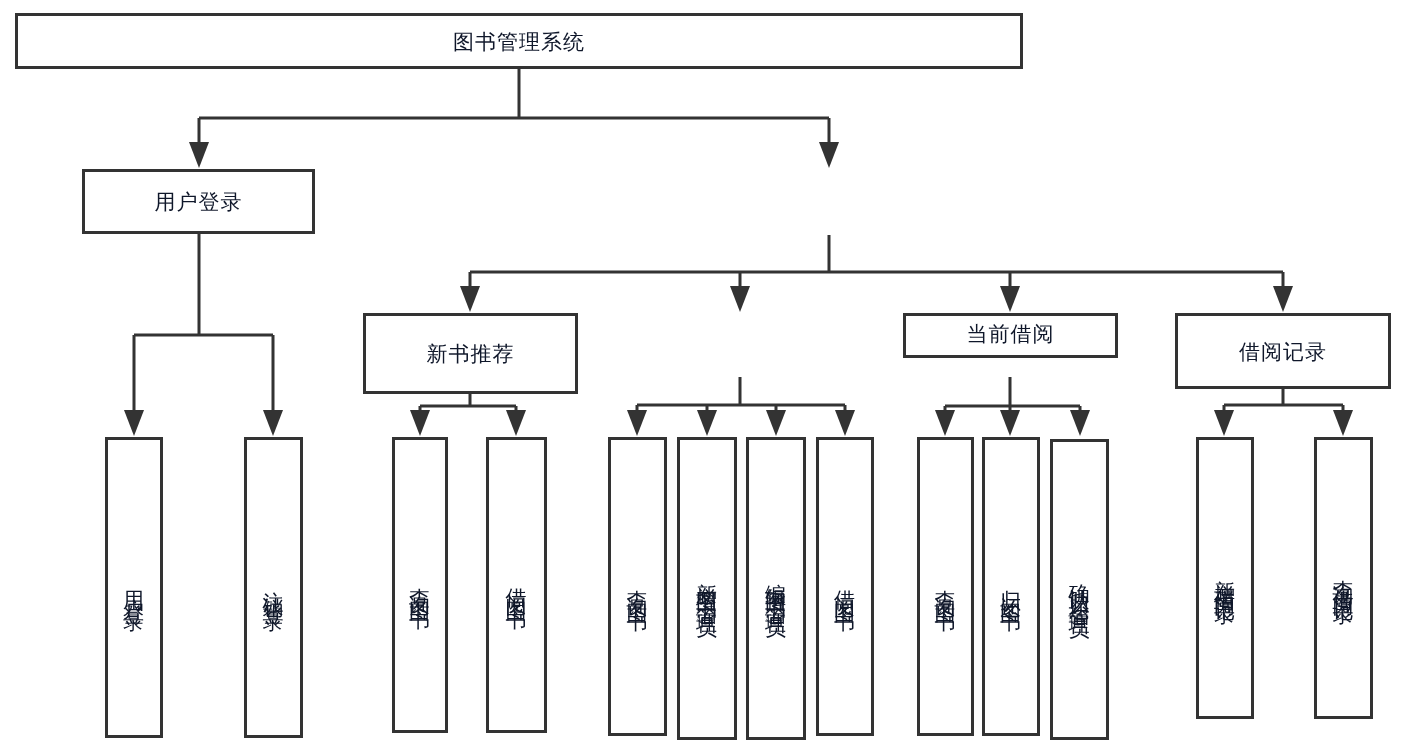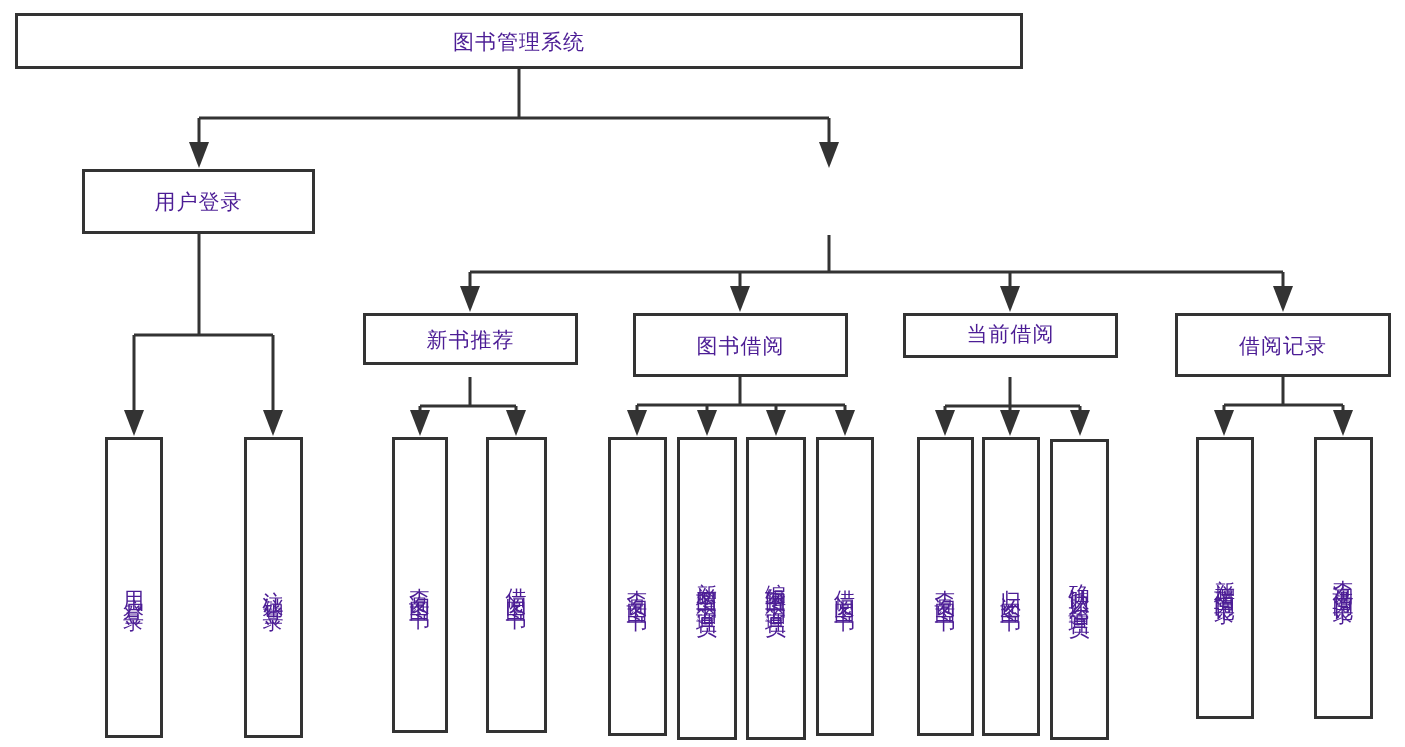--- a/index.html
+++ b/index.html
@@ -18,21 +18,21 @@
     z-index: 1;
   }
   .node {
     position: absolute;
     background: #ffffff;
     border: 3px solid #333333;
     box-sizing: border-box;
     display: flex;
     align-items: center;
     justify-content: center;
-    color: #4c1d95;
+    color: #0f172a;
     font-size: 21px;
     z-index: 2;
     line-height: 1;
   }
   .h-node { letter-spacing: 1px; white-space: nowrap; }
   .v-node {
     writing-mode: vertical-rl;
     text-orientation: mixed;
     letter-spacing: 7px;
     padding: 6px 0;
@@ -82,24 +82,23 @@
       <polygon points="1070,410 1090,410 1080,436"></polygon>
       <polygon points="1214,410 1234,410 1224,436"></polygon>
       <polygon points="1333,410 1353,410 1343,436"></polygon>
     </g>
   </svg>
 
   <div class="node h-node" style="left:15px; top:13px; width:1008px; height:56px;">图书管理系统</div>
 
   <div class="node h-node" style="left:82px; top:169px; width:233px; height:65px;">用户登录</div>
 
-  <div class="node h-node" style="left:363px; top:313px; width:215px; height:52px;">新书推荐</div>
-  <div class="node h-node" style="left:633px; top:313px; width:215px; height:64px;">图书借阅</div>
+  <div class="node h-node" style="left:363px; top:313px; width:215px; height:81px;">新书推荐</div>
   <div class="node h-node" style="left:903px; top:313px; width:215px; height:45px;font-family:Liberation Mono, monospace;">当前借阅</div>
-  <div class="node h-node" style="left:1175px; top:313px; width:216px; height:64px;">借阅记录</div>
+  <div class="node h-node" style="left:1175px; top:313px; width:216px; height:76px;">借阅记录</div>
 
   <div class="node v-node" style="left:105px; top:437px; width:58px; height:301px;">用户登录</div>
   <div class="node v-node" style="left:244px; top:437px; width:59px; height:301px;">注销登录</div>
 
   <div class="node v-node" style="left:392px; top:437px; width:56px; height:296px;">查询图书</div>
   <div class="node v-node" style="left:486px; top:437px; width:61px; height:296px;">借阅图书</div>
 
   <div class="node v-node" style="left:608px; top:437px; width:59px; height:299px;">查询图书</div>
   <div class="node v-node v-tight" style="left:677px; top:437px; width:60px; height:303px;">新增图书（管理员）</div>
   <div class="node v-node v-tight" style="left:746px; top:437px; width:60px; height:303px;">编辑图书（管理员）</div>

